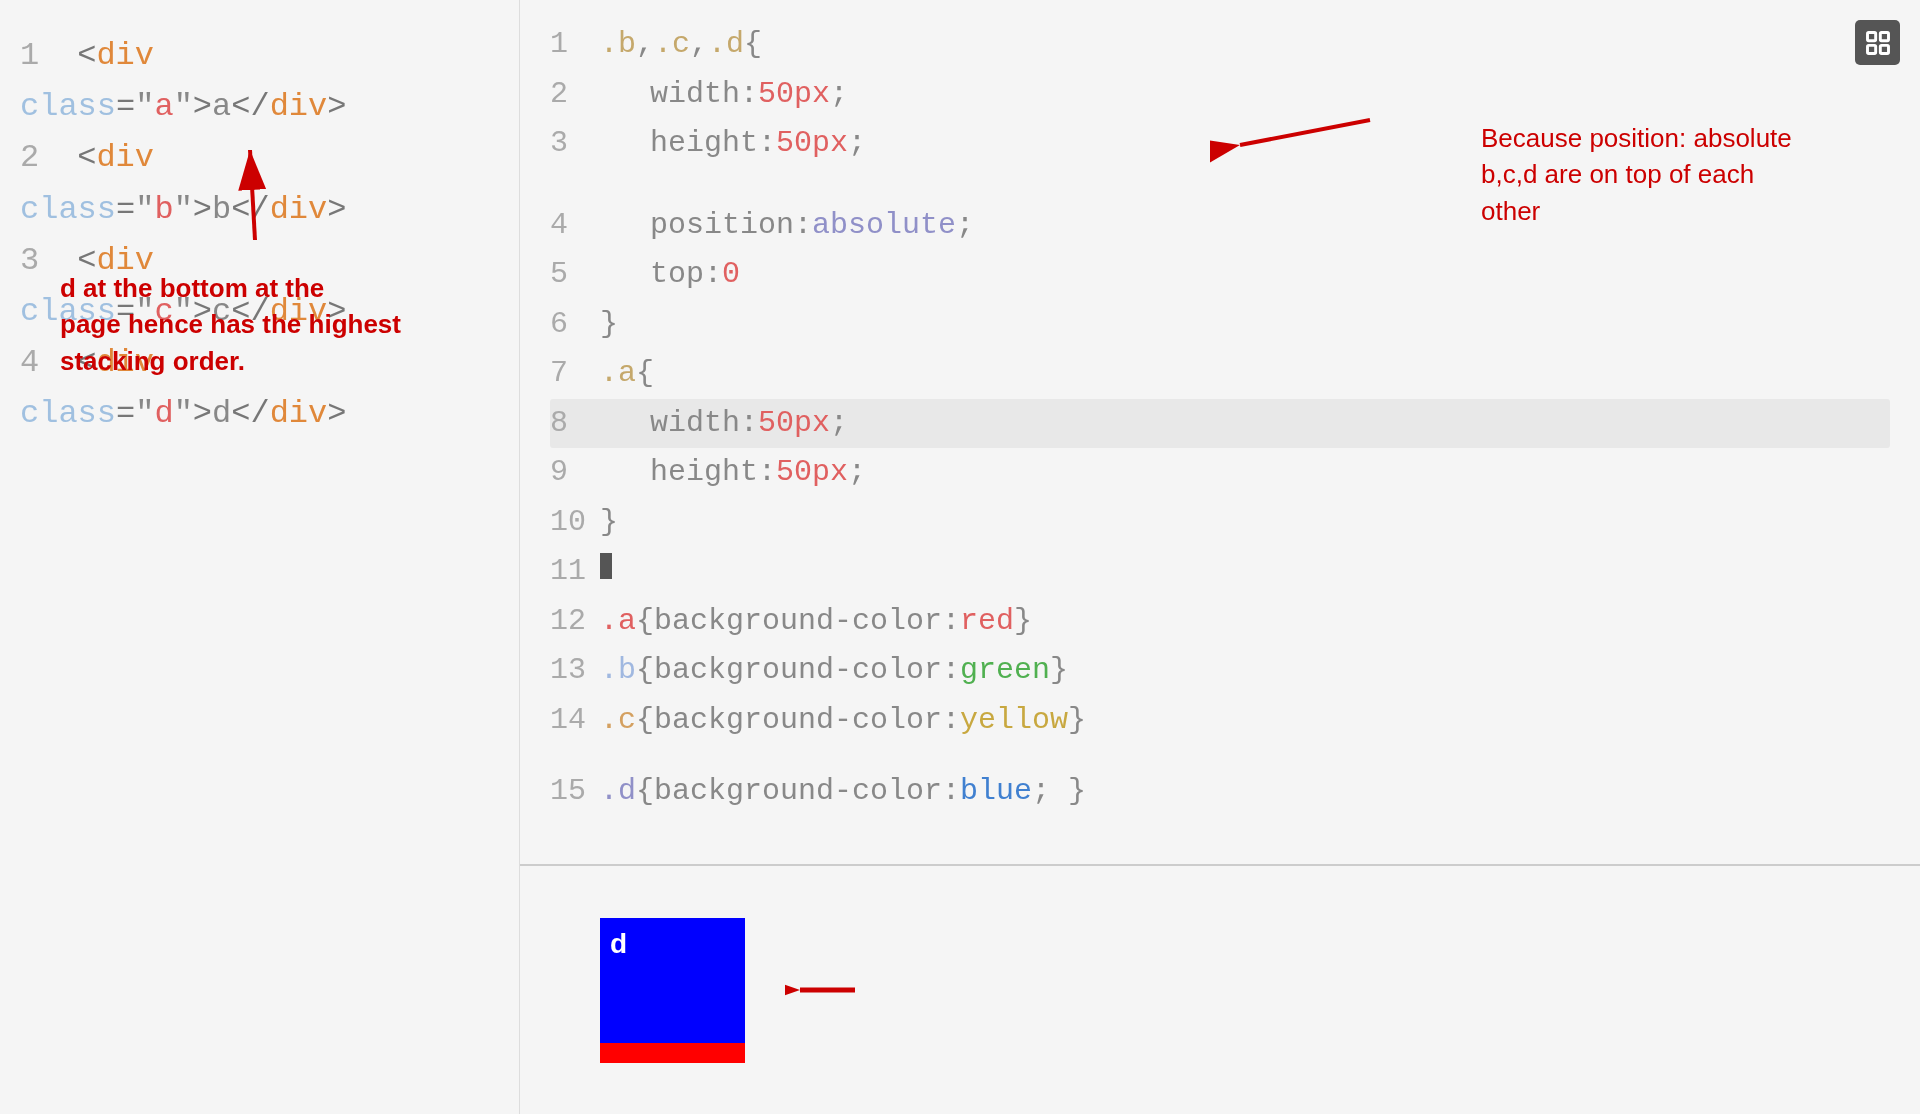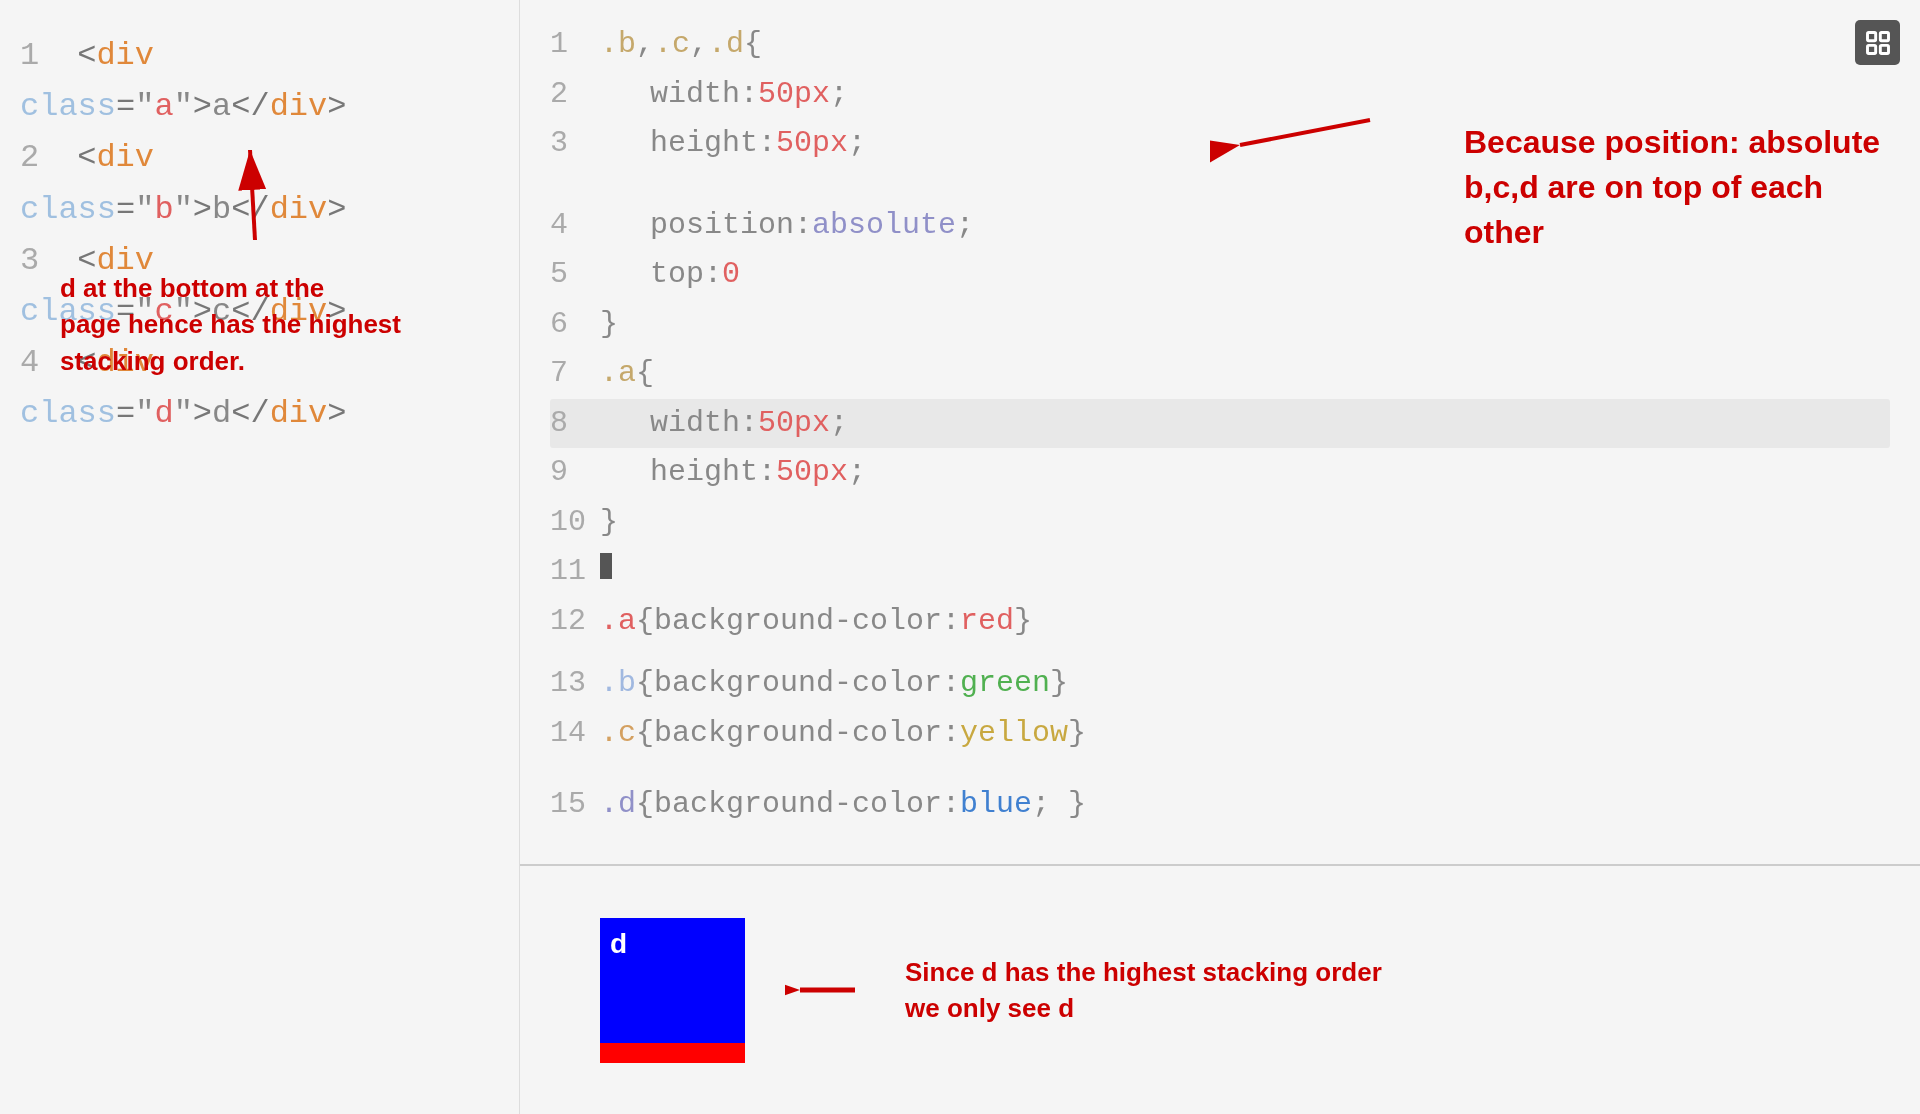--- a/index.html
+++ b/index.html
@@ -91,39 +91,39 @@
     .css-selector-a { color: #c5a86b; }
     .css-selector-class-a { color: #e06060; }
     .css-selector-class-b { color: #a0b8e0; }
     .css-selector-class-c { color: #d4a060; }
     .css-selector-class-d { color: #9090c8; }
     .css-prop { color: #888; }
     .css-value-px { color: #e06060; }
     .css-value-abs { color: #9090c8; margin-top: 32px; }
     .css-value-zero { color: #e06060; }
     .css-value-red { color: #e06060; }
-    .css-value-green { color: #50b050; margin-top: 13px; }
+    .css-value-green { color: #50b050; }
     .css-value-yellow { color: #c8a840; }
     .css-value-blue { color: #4080d0; margin-top: 22px; }
     .css-brace { color: #888; }
     .css-indent { display: inline-block; width: 50px; }
     .highlighted-line {
       background: #e8e8e8;
       border-radius: 3px;
     }
 
     
     .annotation-top-right {
       position: absolute;
-      right: 36px;
+      right: 19px;
       top: 120px;
       color: #cc0000;
       font-family: Arial, sans-serif;
-      font-size: 32px;
-      font-weight: bold;
+      font-size: 26px;
+      font-weight: normal;
       width: 420px;
       line-height: 1.4;
     }
 
     
     .arrow-left-annotation {
       position: absolute;
       left: 240px;
       top: 155px;
     }
@@ -424,19 +424,16 @@
 
     <svg width="80" height="60">
       <defs>
         <marker id="arrowhead-b" markerWidth="10" markerHeight="7" refX="0" refY="3.5" orient="auto">
           <polygon points="10 0, 0 3.5, 10 7" fill="#cc0000"></polygon>
         </marker>
       </defs>
       <line x1="70" y1="30" x2="15" y2="30" stroke="#cc0000" stroke-width="5" marker-end="url(#arrowhead-b)"></line>
     </svg>
 
-    <div class="annotation-bottom">
-      Since d has the highest stacking order<br>we only see d
-    </div>
 
   </div>
 
 </div>
 
 </body></html>

